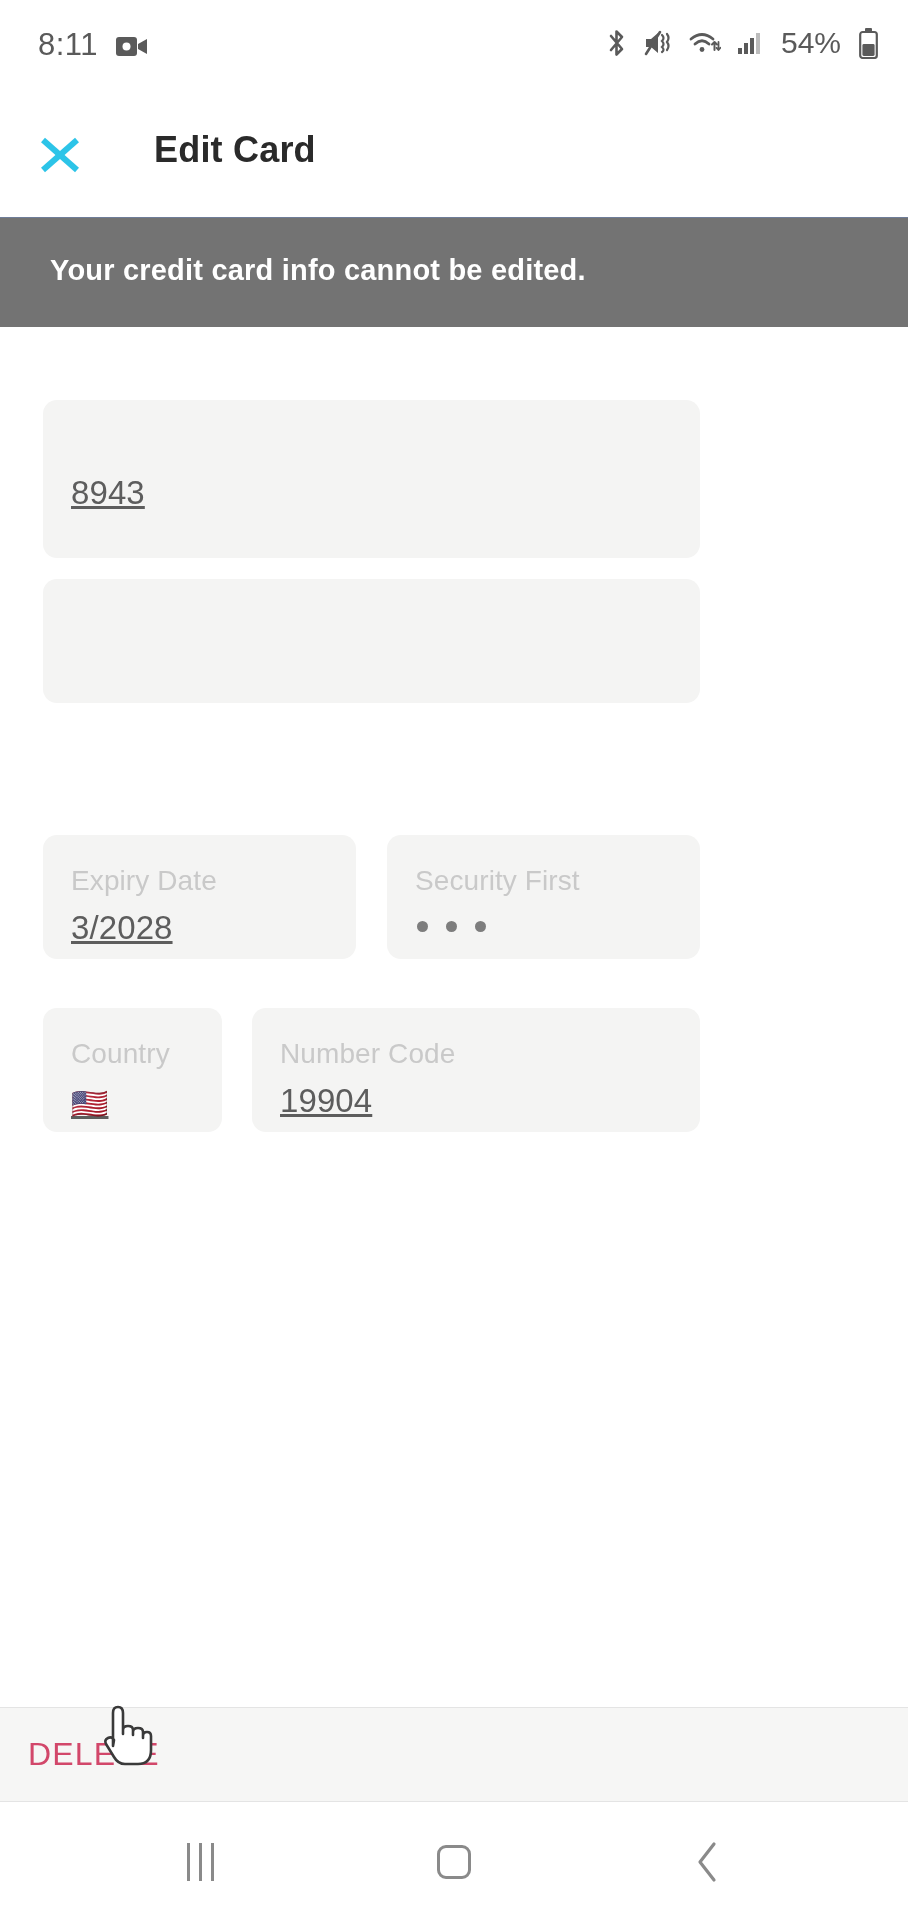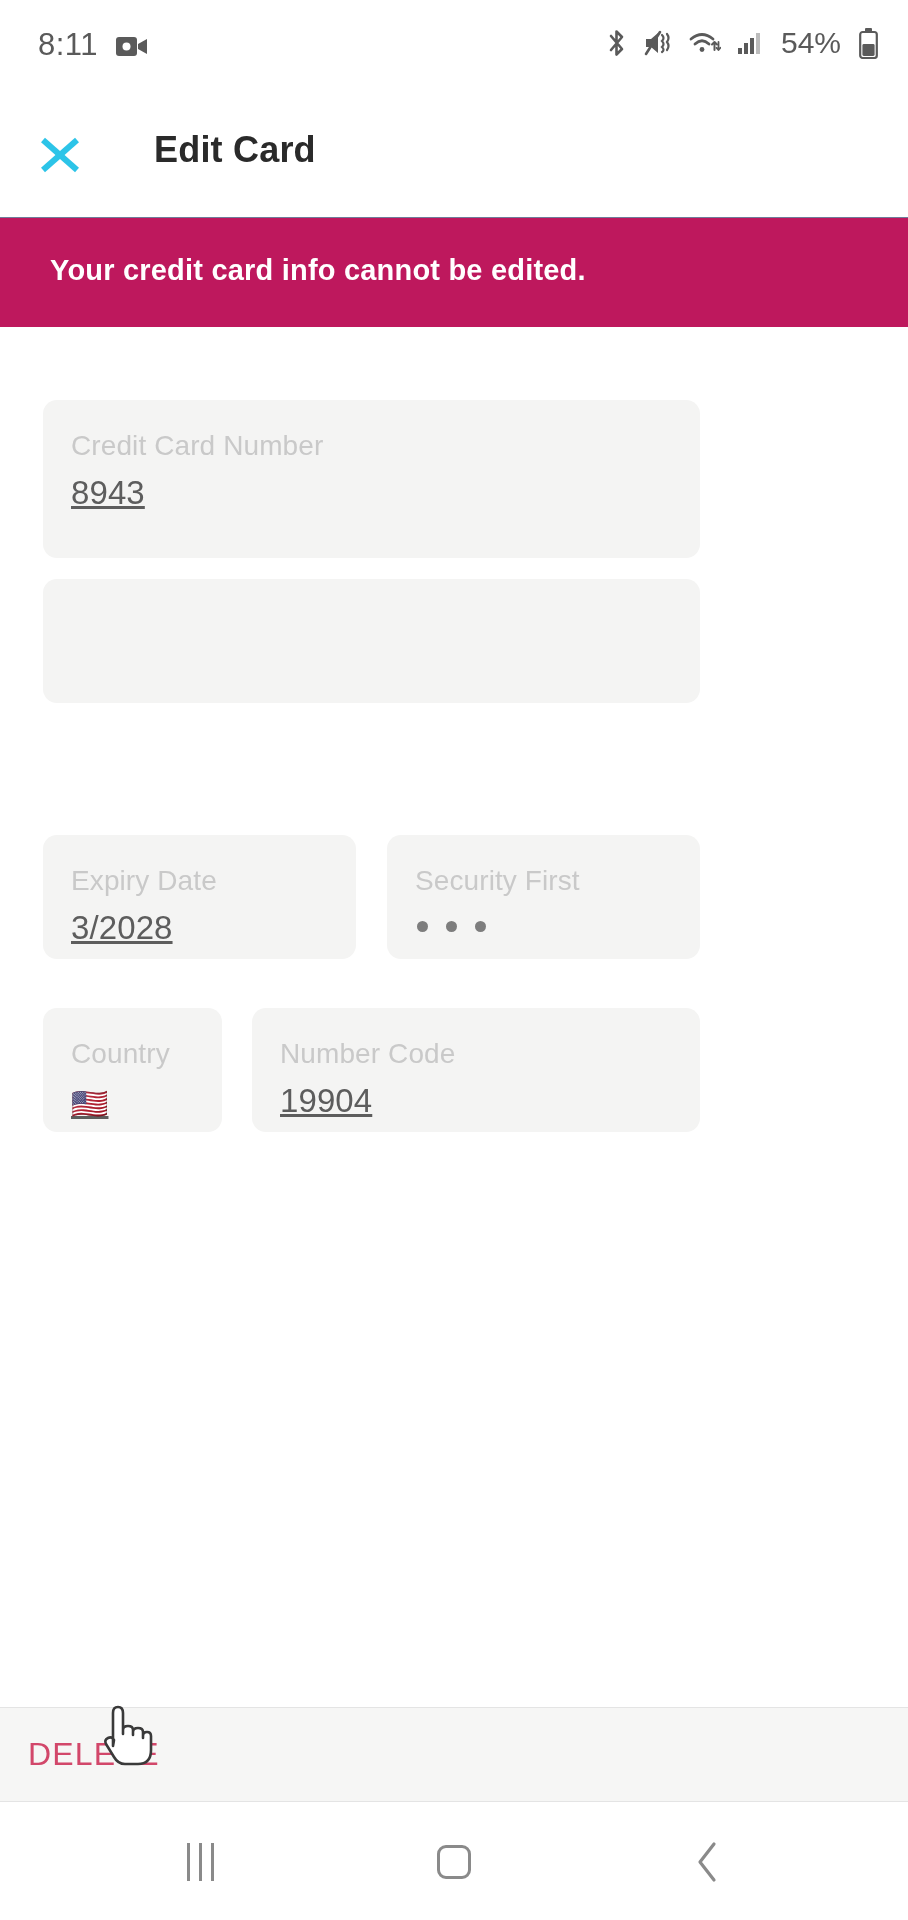--- a/index.html
+++ b/index.html
@@ -46,21 +46,21 @@
   }
   .appbar-title{
     position:absolute; left:154px; top:41px;
     font-size:36px; font-weight:bold; color:#2a2a2a;
     letter-spacing:.2px;
   }
 
   
   .banner{
     position:absolute; left:0; top:217px; width:908px; height:110px;
-    background:#be185d;
+    background:#737373;
     border-top:1px solid #6f7d99;
   }
   .banner-text{
     position:absolute; left:50px; top:36px;
     font-size:29px; font-weight:bold; color:#ffffff;
     letter-spacing:.2px;
   }
 
   
   .form{
@@ -199,21 +199,20 @@
   <div class="appbar-title">Edit Card</div>
 </div>
 
 <div class="banner">
   <div class="banner-text">Your credit card info cannot be edited.</div>
 </div>
 
 <div class="form">
 
   <div class="field" id="field-ccnum">
-    <div class="f-label">Credit Card Number</div>
     <div class="f-value">8943</div>
   </div>
 
   <div class="field" id="field-name">
   </div>
 
   <div class="field" id="field-expiry">
     <div class="f-label">Expiry Date</div>
     <div class="f-value">3/2028</div>
   </div>

